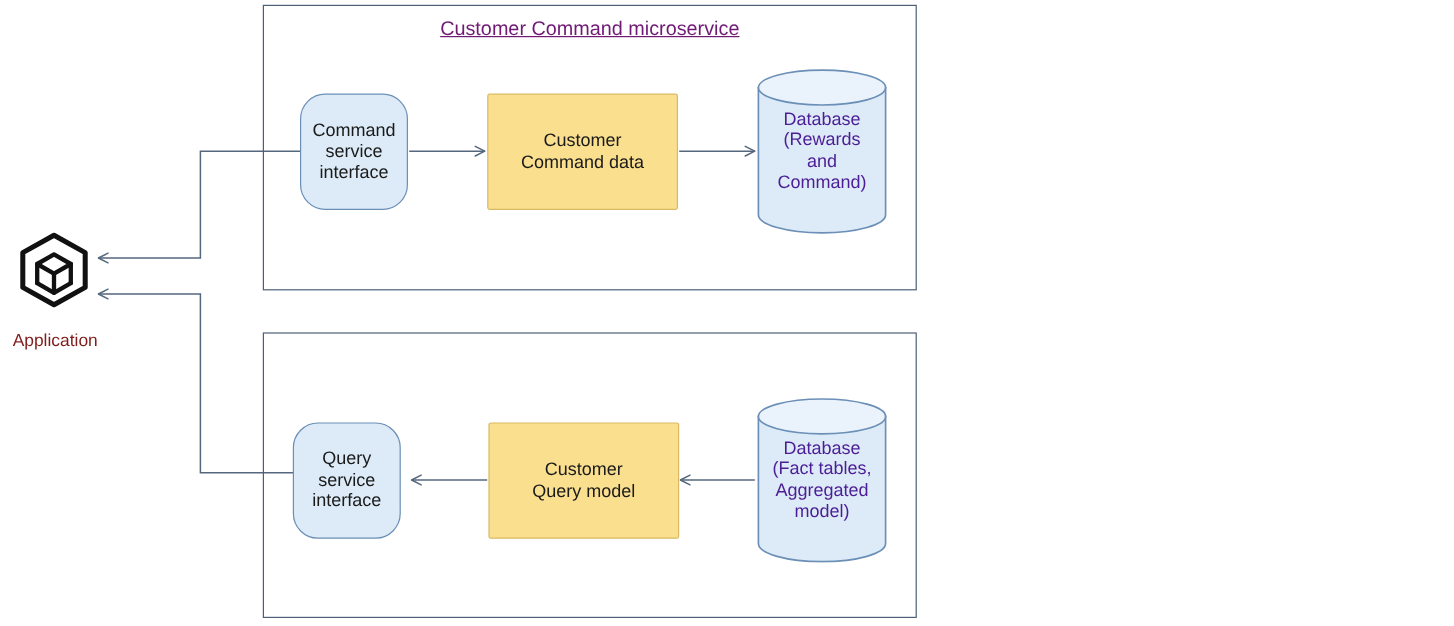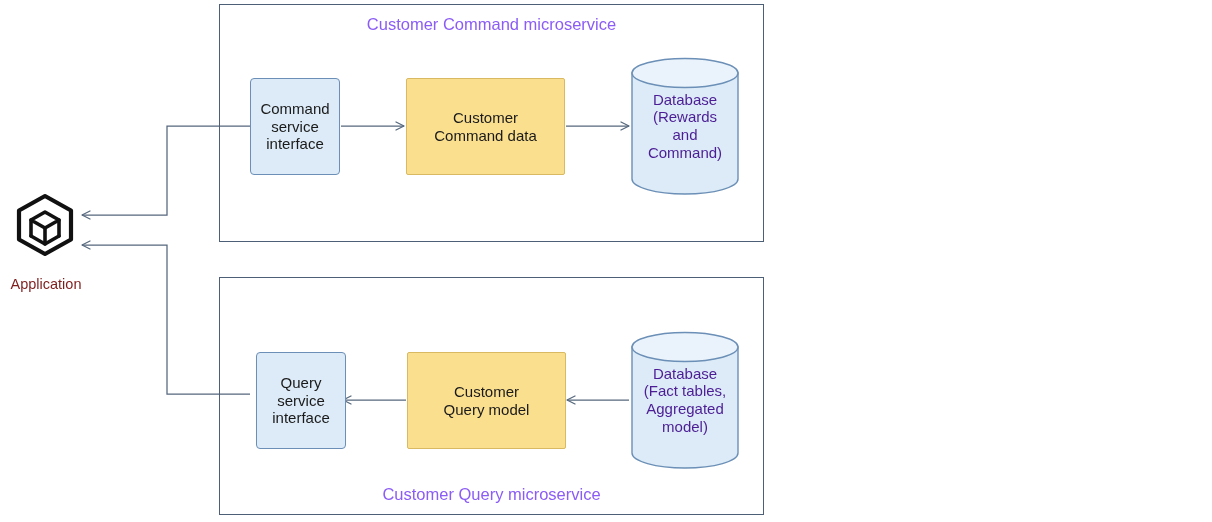--- a/index.html
+++ b/index.html
@@ -37,28 +37,29 @@
   }
   .container-box {
     position: absolute;
     box-sizing: border-box;
     border: 1.4px solid #4c5f77;
     background: transparent;
   }
   .container-title {
     position: absolute;
     text-align: center;
-    color: #8b5cf6;
+    color: #701a75;
     font-size: 16.5px;
     white-space: nowrap;
+    text-decoration: underline;
   }
   .rounded-blue {
     background: #dcebf7;
     border: 1.3px solid #6b8fb6;
-    border-radius: 4px;
+    border-radius: 21px;
     font-size: 15px;
   }
   .rounded-yellow {
     background: #fadf8f;
     border: 1.3px solid #d9ba63;
     border-radius: 2px;
     font-size: 15px;
   }
   .cyl-label {
     position: absolute;
@@ -147,23 +148,22 @@
   <div class="cyl-label" style="left:630px; top:90px; width:110px; height:72px;">
     <div>
       <span>Database</span>
       <span>(Rewards</span>
       <span>and</span>
       <span>Command)</span>
     </div>
   </div>
 
   <div class="container-box" style="left:219px; top:277px; width:545px; height:238px;"></div>
-  <div class="container-title" style="left:219px; top:485px; width:545px;">Customer Query microservice</div>
 
-  <div class="node rounded-blue" style="left:256px; top:352px; width:90px; height:97px;">
+  <div class="node rounded-blue" style="left:244px; top:352px; width:90px; height:97px;">
     <div>
       <span>Query</span>
       <span>service</span>
       <span>interface</span>
     </div>
   </div>
 
   <div class="node rounded-yellow" style="left:407px; top:352px; width:159px; height:97px;">
     <div>
       <span>Customer</span>

